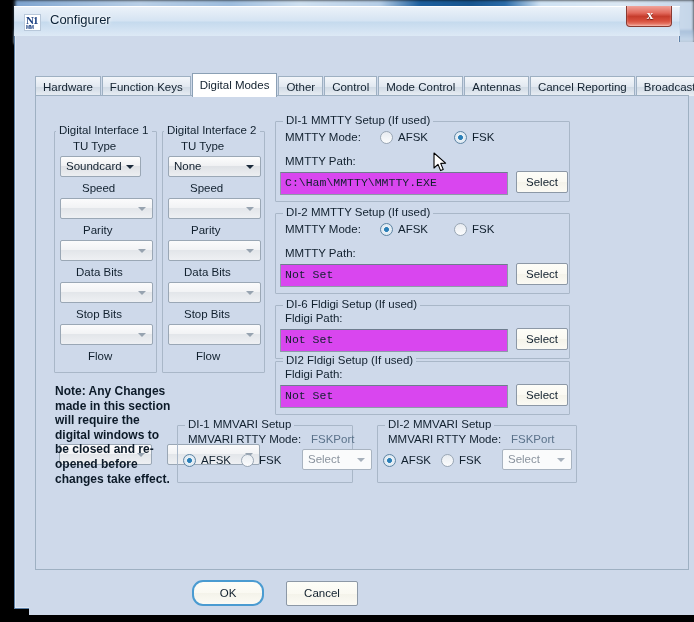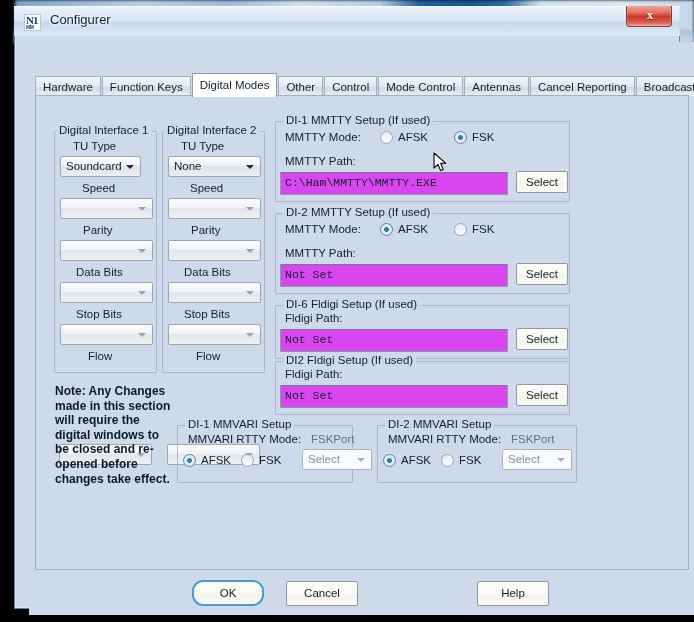--- a/index.html
+++ b/index.html
@@ -474,23 +474,20 @@
 
         </div>
       </div>
 
       <div class="btn default" style="left:163px; top:538px; width:72px; height:26px; padding-top:6px;">
         <span>OK</span>
       </div>
       <div class="btn" style="left:257px; top:539px; width:72px; height:25px; padding-top:6px;">
         <span>Cancel</span>
       </div>
-      <div class="btn" style="left:448px; top:539px; width:72px; height:25px; padding-top:6px;">
-        <span>Help</span>
-      </div>
 
     </div>
   </div>
 
   <div id="titlebar">
     <div id="title-icon">
       <span class="n1">N1</span>
       <span class="n2">MM</span>
     </div>
     <div id="title-text">Configurer</div>

